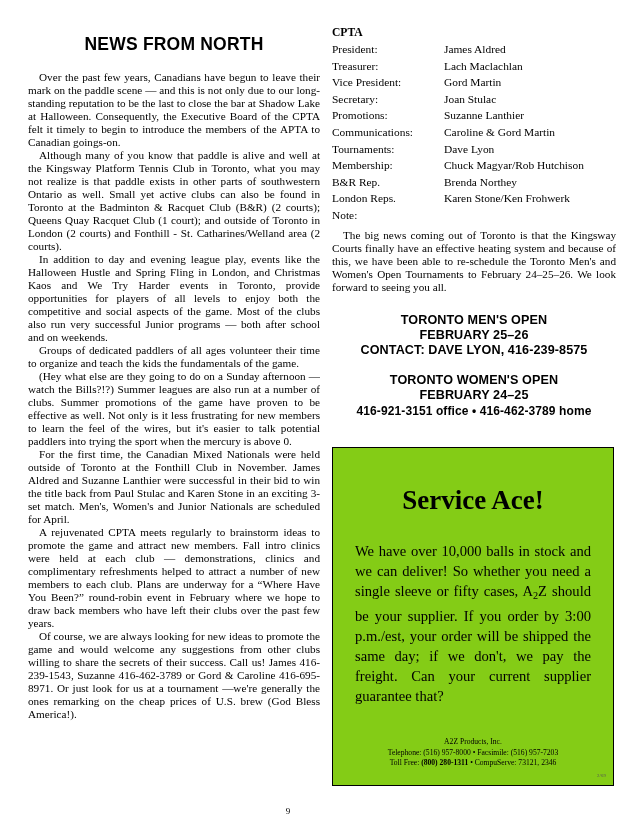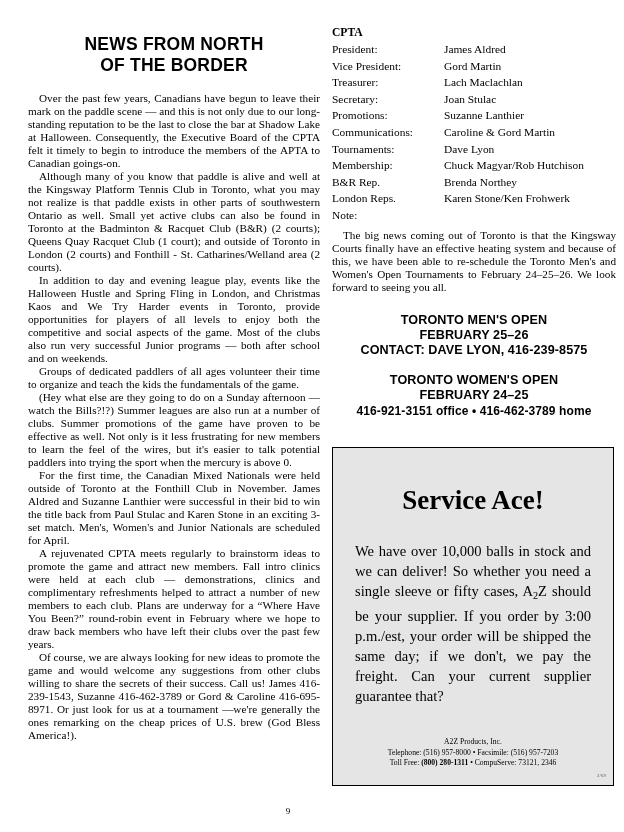--- a/index.html
+++ b/index.html
@@ -120,21 +120,21 @@
 
   
   .ad-box {
     position: absolute;
     left: 332px;
     top: 447px;
     width: 282px;
     height: 339px;
     border: 1.4px solid #000000;
     box-sizing: border-box;
-    background: #e5e5e5;
+    background: #84cc16;
     overflow: hidden;
   }
   .ad-title {
     text-align: center;
     font-family: "Liberation Serif", serif;
     font-weight: bold;
     font-size: 27px;
     line-height: 30px;
     margin: 37px 0 0 0;
   }
@@ -182,21 +182,20 @@
 </style>
 </head>
 <body>
 
 <div class="page">
 
   <div class="col-left">
 
     <h1 class="headline">
       <span class="headline-line">NEWS FROM NORTH</span>
-      <span class="headline-line">OF THE BORDER</span>
     </h1>
 
     <div class="body-col">
       <p>Over the past few years, Canadians have begun to leave their mark on the paddle scene — and this is not only due to our long-standing reputation to be the last to close the bar at Shadow Lake at Halloween. Consequently, the Executive Board of the CPTA felt it timely to begin to introduce the members of the APTA to Canadian goings-on.</p>
       <p>Although many of you know that paddle is alive and well at the Kingsway Platform Tennis Club in Toronto, what you may not realize is that paddle exists in other parts of southwestern Ontario as well. Small yet active clubs can also be found in Toronto at the Badminton &amp; Racquet Club (B&amp;R) (2 courts); Queens Quay Racquet Club (1 court); and outside of Toronto in London (2 courts) and Fonthill - St. Catharines/Welland area (2 courts).</p>
       <p>In addition to day and evening league play, events like the Halloween Hustle and Spring Fling in London, and Christmas Kaos and We Try Harder events in Toronto, provide opportunities for players of all levels to enjoy both the competitive and social aspects of the game. Most of the clubs also run very successful Junior programs — both after school and on weekends.</p>
       <p>Groups of dedicated paddlers of all ages volunteer their time to organize and teach the kids the fundamentals of the game.</p>
       <p>(Hey what else are they going to do on a Sunday afternoon — watch the Bills?!?) Summer leagues are also run at a number of clubs. Summer promotions of the game have proven to be effective as well. Not only is it less frustrating for new members to learn the feel of the wires, but it's easier to talk potential paddlers into trying the sport when the mercury is above 0.</p>
       <p>For the first time, the Canadian Mixed Nationals were held outside of Toronto at the Fonthill Club in November. James Aldred and Suzanne Lanthier were successful in their bid to win the title back from Paul Stulac and Karen Stone in an exciting 3-set match. Men's, Women's and Junior Nationals are scheduled for April.</p>
       <p>A rejuvenated CPTA meets regularly to brainstorm ideas to promote the game and attract new members. Fall intro clinics were held at each club — demonstrations, clinics and complimentary refreshments helped to attract a number of new members to each club. Plans are underway for a “Where Have You Been?” round-robin event in February where we hope to draw back members who have left their clubs over the past few years.</p>
@@ -208,26 +207,26 @@
 
     <div class="cpta-title">CPTA</div>
 
     <table class="officers">
       <tbody>
         <tr>
           <td class="role">President:</td>
           <td class="name">James Aldred</td>
         </tr>
         <tr>
+          <td class="role">Treasurer:</td>
+          <td class="name">Lach Maclachlan</td>
+        </tr>
+        <tr>
           <td class="role">Vice President:</td>
           <td class="name">Gord Martin</td>
-        </tr>
-        <tr>
-          <td class="role">Treasurer:</td>
-          <td class="name">Lach Maclachlan</td>
         </tr>
         <tr>
           <td class="role">Secretary:</td>
           <td class="name">Joan Stulac</td>
         </tr>
         <tr>
           <td class="role">Promotions:</td>
           <td class="name">Suzanne Lanthier</td>
         </tr>
         <tr>

